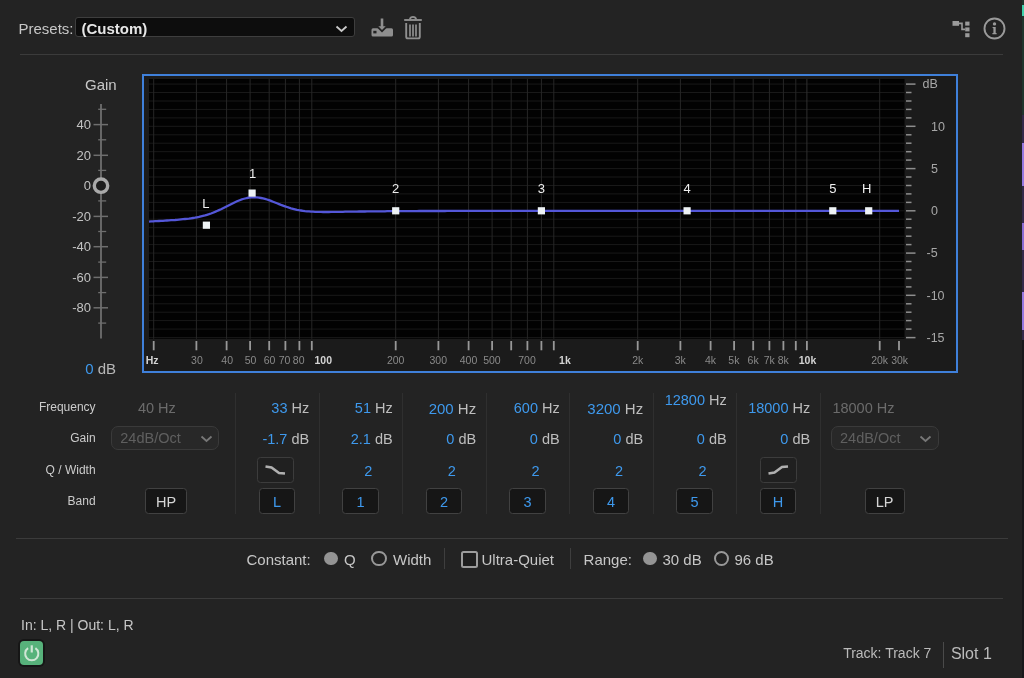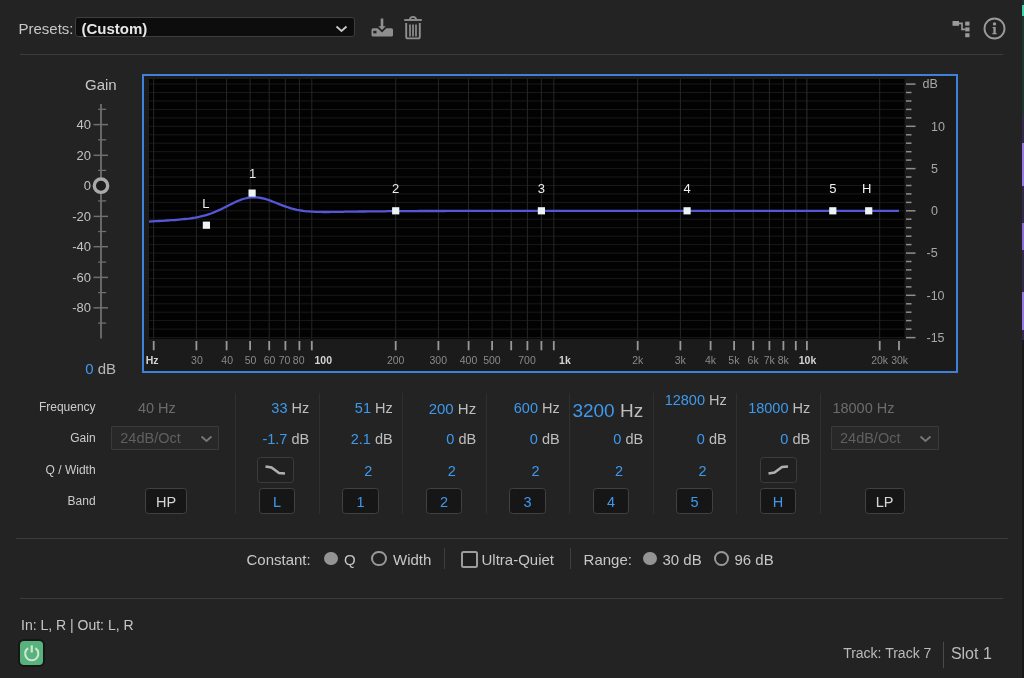--- a/index.html
+++ b/index.html
@@ -1,19 +1,19 @@
 <!DOCTYPE html>
 <html><head><meta charset="utf-8"><style>
 *{margin:0;padding:0}
 html,body{width:1024px;height:678px;background:#232323;overflow:hidden}
 .app{position:relative;width:1024px;height:656px;background:#232323;font-family:"Liberation Sans",sans-serif}
 .abs{position:absolute}
 .t15{font-size:15px;color:rgba(201,201,201,0.99);white-space:nowrap}
 .rl{right:928.4px;font-size:12px;color:rgba(205,205,205,0.99);white-space:nowrap}
-.dd{background:#282828;border:1px solid #3a3a3a;border-radius:1px;box-sizing:border-box;display:flex;align-items:center}
+.dd{background:#282828;border:1px solid #3a3a3a;border-radius:7px;box-sizing:border-box;display:flex;align-items:center}
 .dd span{margin-left:8px;font-size:14.5px;color:rgba(96,96,96,0.99)}
 .bb{height:26px;line-height:26px;text-align:center;background:#161616;border:1px solid #414141;border-radius:3.5px;box-sizing:border-box;font-size:14.5px}
 .ib{width:36.5px;height:26px;background:#202020;border:1px solid #3c3c3c;border-radius:3.5px;box-sizing:border-box}
 </style></head><body>
 <div class="app">
 
 <div class="abs t15" style="left:18.5px;top:19.8px">Presets:</div>
 <div class="abs" style="left:75.3px;top:17px;width:280px;height:20px;background:#0d0d0d;border:1px solid #3e3e3e;border-radius:3px;box-sizing:border-box"></div>
 <div class="abs" style="left:81.5px;top:19.5px;font-size:15px;color:rgba(233,233,233,0.99);font-weight:600">(Custom)</div>
 <svg class="abs" style="left:335.1px;top:24.9px" width="13" height="8">
@@ -249,21 +249,21 @@
     <div class="abs" style="left:736.2px;top:393px;width:1px;height:121px;background:#2f2f2f"></div>
     <div class="abs" style="left:819.7px;top:393px;width:1px;height:121px;background:#2f2f2f"></div>
     <div class="abs" style="right:714.8px;top:400px;font-size:14.5px;color:rgba(191,191,191,0.99)"><span style="color:rgba(63,155,240,0.99)">33</span>&nbsp;Hz</div>
     <div class="abs" style="right:714.8px;top:431px;font-size:14.5px;color:rgba(191,191,191,0.99)"><span style="color:rgba(63,155,240,0.99)">-1.7</span>&nbsp;dB</div>
     <div class="abs" style="right:631.3px;top:400px;font-size:14.5px;color:rgba(191,191,191,0.99)"><span style="color:rgba(63,155,240,0.99)">51</span>&nbsp;Hz</div>
     <div class="abs" style="right:631.3px;top:431px;font-size:14.5px;color:rgba(191,191,191,0.99)"><span style="color:rgba(63,155,240,0.99)">2.1</span>&nbsp;dB</div>
     <div class="abs" style="right:547.8px;top:400px;font-size:15px;color:rgba(191,191,191,0.99)"><span style="color:rgba(63,155,240,0.99)">200</span>&nbsp;Hz</div>
     <div class="abs" style="right:547.8px;top:431px;font-size:14.5px;color:rgba(191,191,191,0.99)"><span style="color:rgba(63,155,240,0.99)">0</span>&nbsp;dB</div>
     <div class="abs" style="right:464.3px;top:400px;font-size:14.5px;color:rgba(191,191,191,0.99)"><span style="color:rgba(63,155,240,0.99)">600</span>&nbsp;Hz</div>
     <div class="abs" style="right:464.3px;top:431px;font-size:14.5px;color:rgba(191,191,191,0.99)"><span style="color:rgba(63,155,240,0.99)">0</span>&nbsp;dB</div>
-    <div class="abs" style="right:380.8px;top:400px;font-size:19px;color:rgba(191,191,191,0.99)"><span style="color:rgba(63,155,240,0.99)">3200</span>&nbsp;Hz</div>
+    <div class="abs" style="right:380.8px;top:400px;font-size:15px;color:rgba(191,191,191,0.99)"><span style="color:rgba(63,155,240,0.99)">3200</span>&nbsp;Hz</div>
     <div class="abs" style="right:380.8px;top:431px;font-size:14.5px;color:rgba(191,191,191,0.99)"><span style="color:rgba(63,155,240,0.99)">0</span>&nbsp;dB</div>
     <div class="abs" style="right:297.3px;top:392px;font-size:14.5px;color:rgba(191,191,191,0.99)"><span style="color:rgba(63,155,240,0.99)">12800</span>&nbsp;Hz</div>
     <div class="abs" style="right:297.3px;top:431px;font-size:14.5px;color:rgba(191,191,191,0.99)"><span style="color:rgba(63,155,240,0.99)">0</span>&nbsp;dB</div>
     <div class="abs" style="right:213.8px;top:400px;font-size:14.5px;color:rgba(191,191,191,0.99)"><span style="color:rgba(63,155,240,0.99)">18000</span>&nbsp;Hz</div>
     <div class="abs" style="right:213.8px;top:431px;font-size:14.5px;color:rgba(191,191,191,0.99)"><span style="color:rgba(63,155,240,0.99)">0</span>&nbsp;dB</div>
     <div class="abs" style="right:848.2px;top:400px;font-size:14.5px;color:rgba(108,108,108,0.99)">40&nbsp;Hz</div>
     <div class="abs" style="left:362.4px;top:462.5px;width:12px;text-align:center;font-size:14.5px;color:rgba(63,155,240,0.99)">2</div>
     <div class="abs" style="left:445.9px;top:462.5px;width:12px;text-align:center;font-size:14.5px;color:rgba(63,155,240,0.99)">2</div>
     <div class="abs" style="left:529.5px;top:462.5px;width:12px;text-align:center;font-size:14.5px;color:rgba(63,155,240,0.99)">2</div>
     <div class="abs" style="left:613.0px;top:462.5px;width:12px;text-align:center;font-size:14.5px;color:rgba(63,155,240,0.99)">2</div>

